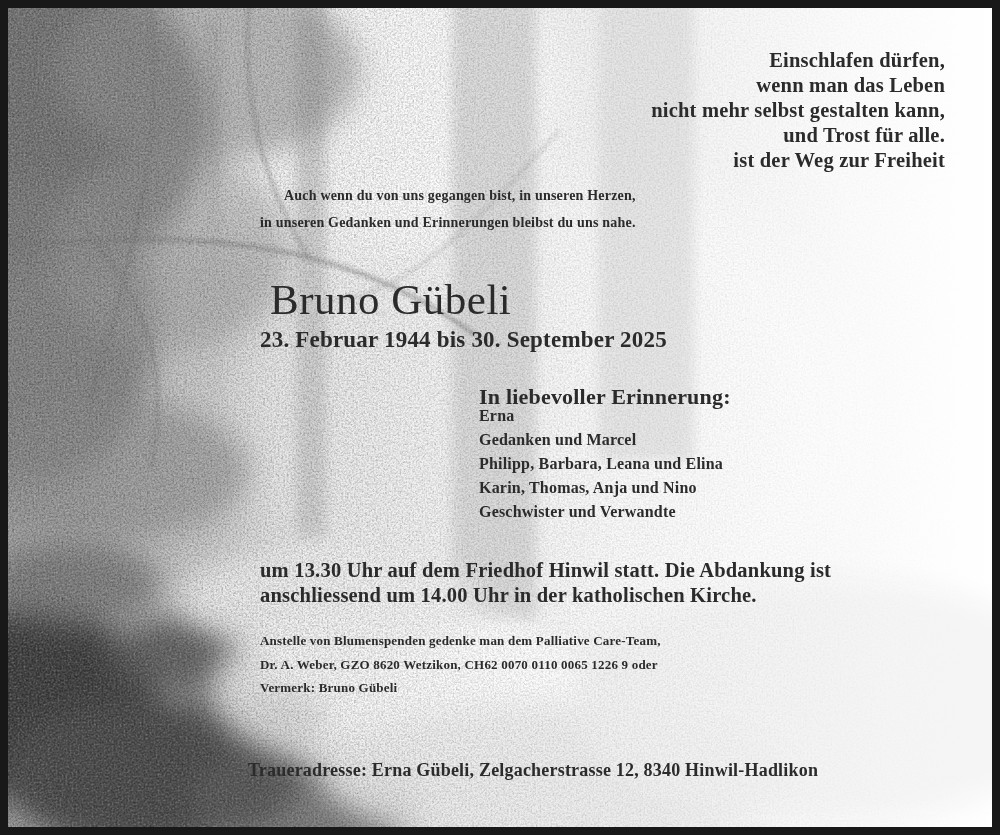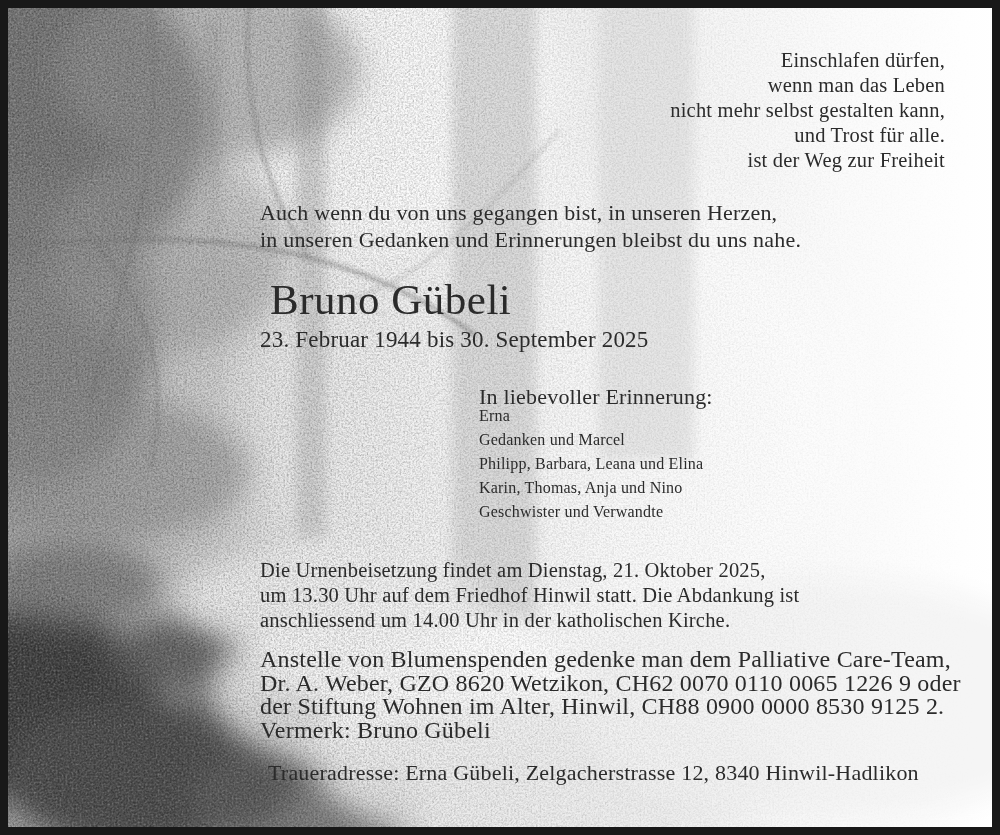--- a/index.html
+++ b/index.html
@@ -19,34 +19,35 @@
     height: 100%;
     display: block;
   }
   .frame {
     position: absolute;
     inset: 0;
     border: 8px solid #181818;
     pointer-events: none;
     z-index: 20;
   }
-  .txt { position: absolute; z-index: 10; letter-spacing: 0.2px; }
+  .txt { position: absolute; z-index: 10; letter-spacing: 0.2px; font-weight: bold; }
 
   .poem {
     top: 48px;
     right: 55px;
     text-align: right;
     font-size: 20.5px;
     line-height: 25px;
   }
   .intro {
     left: 260px;
-    top: 199px;
-    font-size: 22px;
+    top: 182px;
+    font-size: 14px;
     line-height: 27px;
+    text-align: right;
   }
   .name {
     left: 258px;
     top: 263px;
     font-size: 43px;
     font-weight: normal;
     margin: 12px;
     letter-spacing: 0.5px;
   }
   .dates {
@@ -66,28 +67,28 @@
     line-height: 24px;
   }
   .funeral {
     left: 260px;
     top: 558px;
     font-size: 20.5px;
     line-height: 25px;
   }
   .donation {
     left: 260px;
-    top: 648px;
-    font-size: 24px;
+    top: 629px;
+    font-size: 13px;
     line-height: 23.5px;
   }
   .address {
-    left: 268px;
+    left: 248px;
     top: 760px;
-    font-size: 22px;
+    font-size: 18px;
   }
   .line { white-space: nowrap; }
 </style>
 </head>
 <body>
 
 <div class="page">
 
   <svg class="photo" viewBox="0 0 1000 835" preserveAspectRatio="none" xmlns="http://www.w3.org/2000/svg" aria-hidden="true">
     <defs>
@@ -200,29 +201,27 @@
   <div class="txt remembrance-heading line">In liebevoller Erinnerung:</div>
   <div class="txt mourners">
     <div class="line">Erna</div>
     <div class="line">Gedanken und Marcel</div>
     <div class="line">Philipp, Barbara, Leana und Elina</div>
     <div class="line">Karin, Thomas, Anja und Nino</div>
     <div class="line">Geschwister und Verwandte</div>
   </div>
 
   <div class="txt funeral">
-    <div class="line">Die Urnenbeisetzung findet am Dienstag, 21. Oktober 2025,</div>
     <div class="line">um 13.30 Uhr auf dem Friedhof Hinwil statt. Die Abdankung ist</div>
     <div class="line">anschliessend um 14.00 Uhr in der katholischen Kirche.</div>
   </div>
 
   <div class="txt donation">
     <div class="line">Anstelle von Blumenspenden gedenke man dem Palliative Care-Team,</div>
     <div class="line">Dr. A. Weber, GZO 8620 Wetzikon, CH62 0070 0110 0065 1226 9 oder</div>
-    <div class="line">der Stiftung Wohnen im Alter, Hinwil, CH88 0900 0000 8530 9125 2.</div>
     <div class="line">Vermerk: Bruno Gübeli</div>
   </div>
 
   <div class="txt address line">Traueradresse: Erna Gübeli, Zelgacherstrasse 12, 8340 Hinwil-Hadlikon</div>
 
   <div class="frame"></div>
 
 </div>
 
 </body></html>

